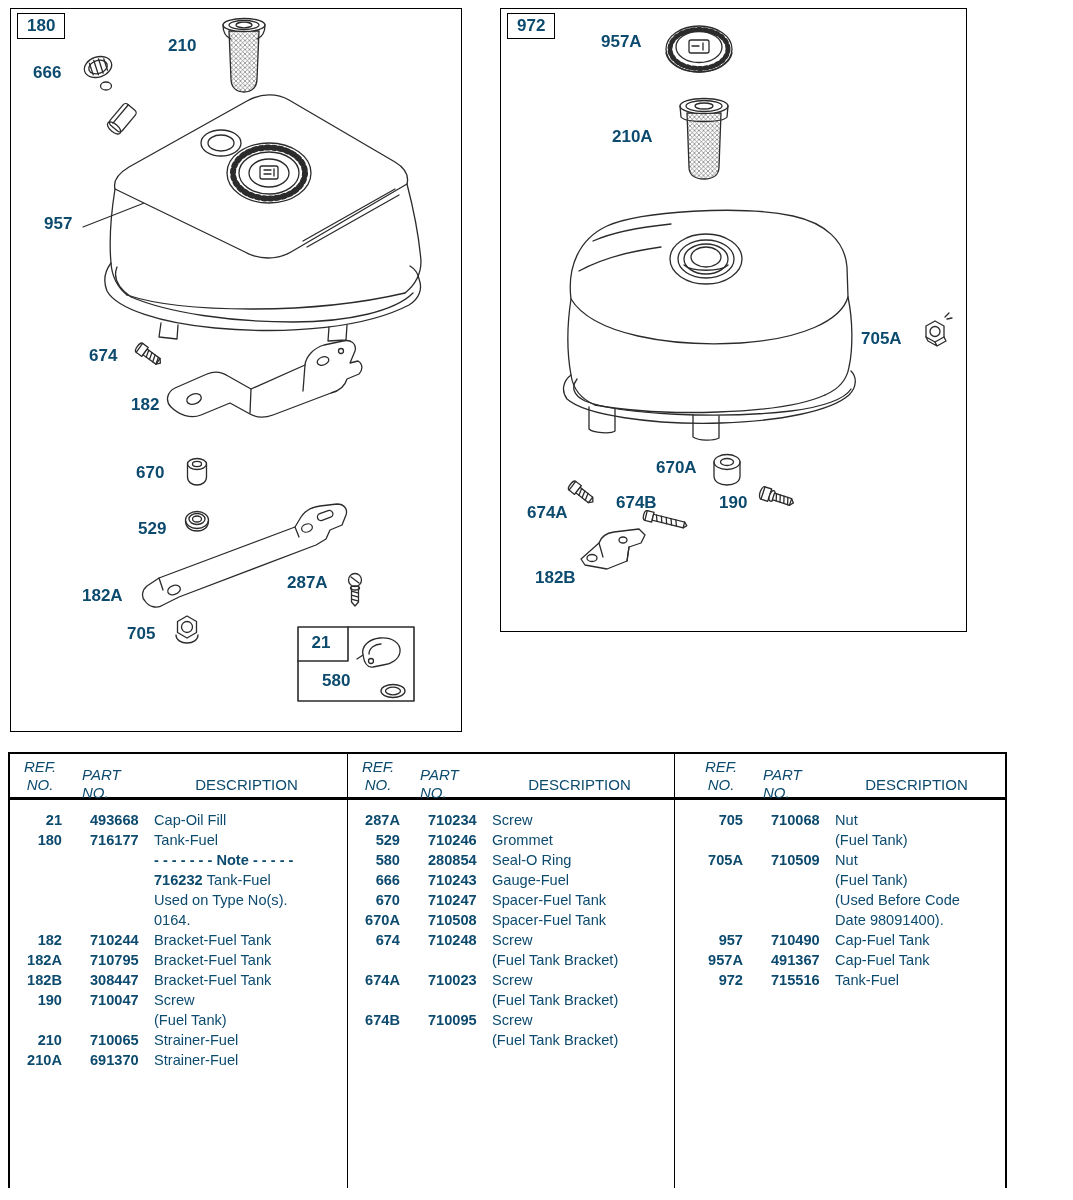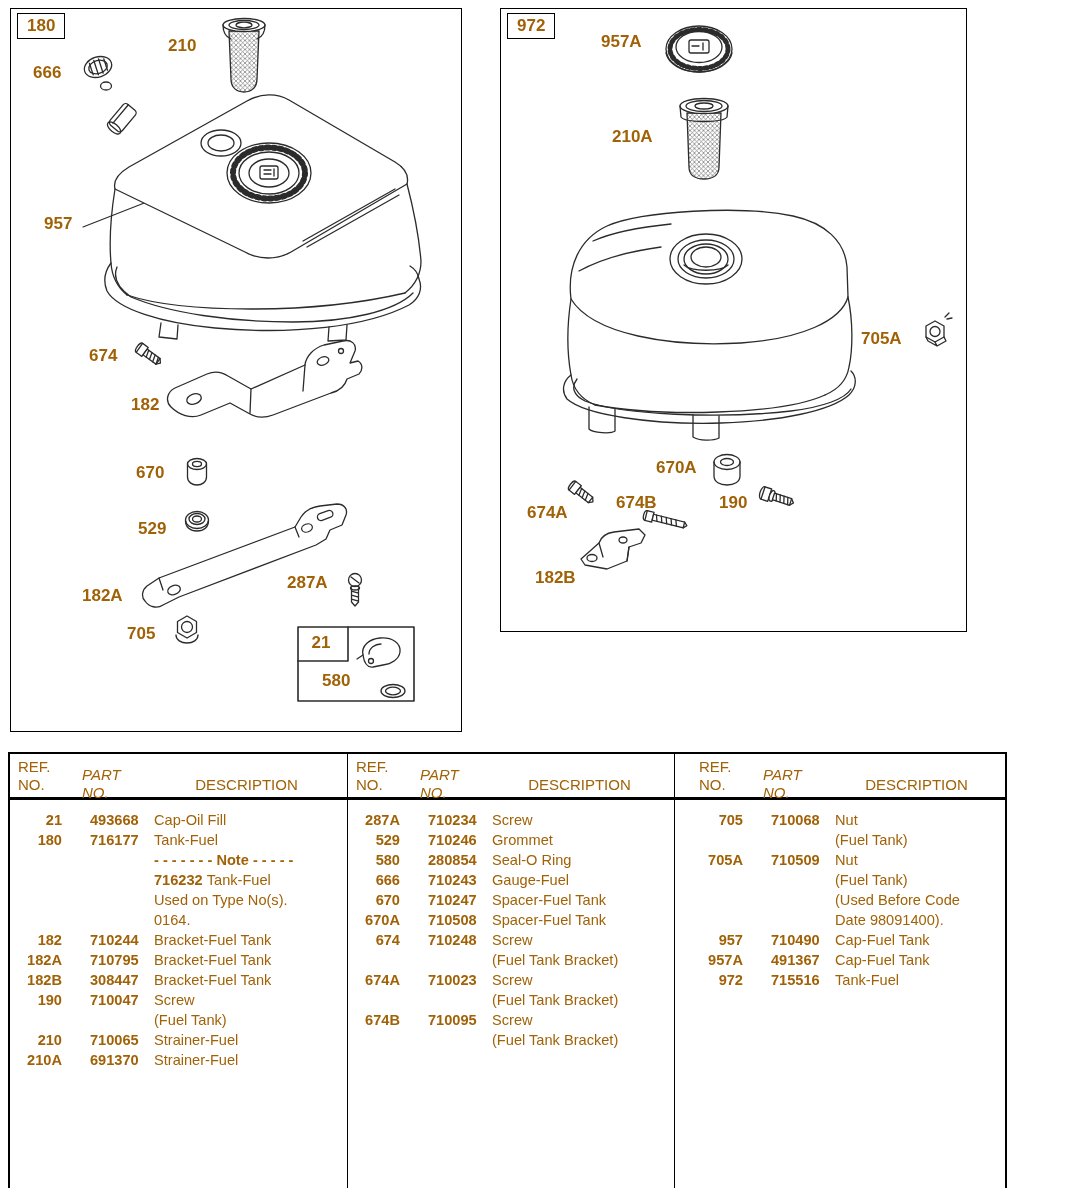--- a/index.html
+++ b/index.html
@@ -1,35 +1,35 @@
 <!DOCTYPE html>
 <html><head>
 <meta charset="utf-8">
 <style>
   html,body{margin:0;padding:0;background:#fff;}
   .page{position:relative;width:1073px;height:1188px;background:#fff;overflow:hidden;
-        font-family:"Liberation Sans",sans-serif;color:#a16207;}
+        font-family:"Liberation Sans",sans-serif;color:#0c4a6e;}
   .diagram-box{position:absolute;border:1.6px solid #000;background:#fff;}
   .box-left{left:10px;top:8px;width:450px;height:722px;}
   .box-right{left:500px;top:8px;width:465px;height:622px;}
   .diagram-box svg{position:absolute;left:0;top:0;}
   .box-label{position:absolute;border:1.6px solid #000;padding:1px 9px;font-weight:bold;
              font-size:17px;line-height:22px;background:#fff;}
   .part-label{position:absolute;font-weight:bold;font-size:17px;line-height:20px;white-space:nowrap;}
   .part-label.center{text-align:center;}
 
   .parts-table{position:absolute;left:8px;top:752px;width:995px;height:446px;
                border:2px solid #000;background:#fff;font-size:14.6px;}
   .tgroup{position:absolute;top:0;bottom:0;}
   .g1{left:0;width:337px;}
   .g2{left:337px;width:327px;border-left:1.6px solid #000;}
   .g3{left:664px;width:331px;border-left:1.6px solid #000;}
   .thead{position:absolute;left:0;right:0;top:0;height:43px;border-bottom:3px solid #000;
          font-size:15px;}
-  .h-ref{position:absolute;left:8px;width:44px;top:4px;line-height:18px;}
+  .h-ref{position:absolute;left:8px;width:44px;top:4px;text-align:center;line-height:18px;font-style:italic;}
   .h-part{position:absolute;left:72px;width:60px;top:12px;text-align:left;line-height:18px;font-style:italic;}
   .h-desc{position:absolute;left:144px;right:8px;top:22px;text-align:center;line-height:18px;}
   .g3 .h-ref{left:24px;}
   .g3 .h-part{left:88px;}
   .g3 .h-desc{left:160px;}
   .trows{position:absolute;left:0;right:0;top:56px;}
   .trow{display:grid;grid-template-columns:44px 92px auto;height:20px;line-height:20px;
         padding-left:8px;white-space:nowrap;}
   .g3 .trow{padding-left:24px;}
   .c-ref{text-align:right;font-weight:bold;}

